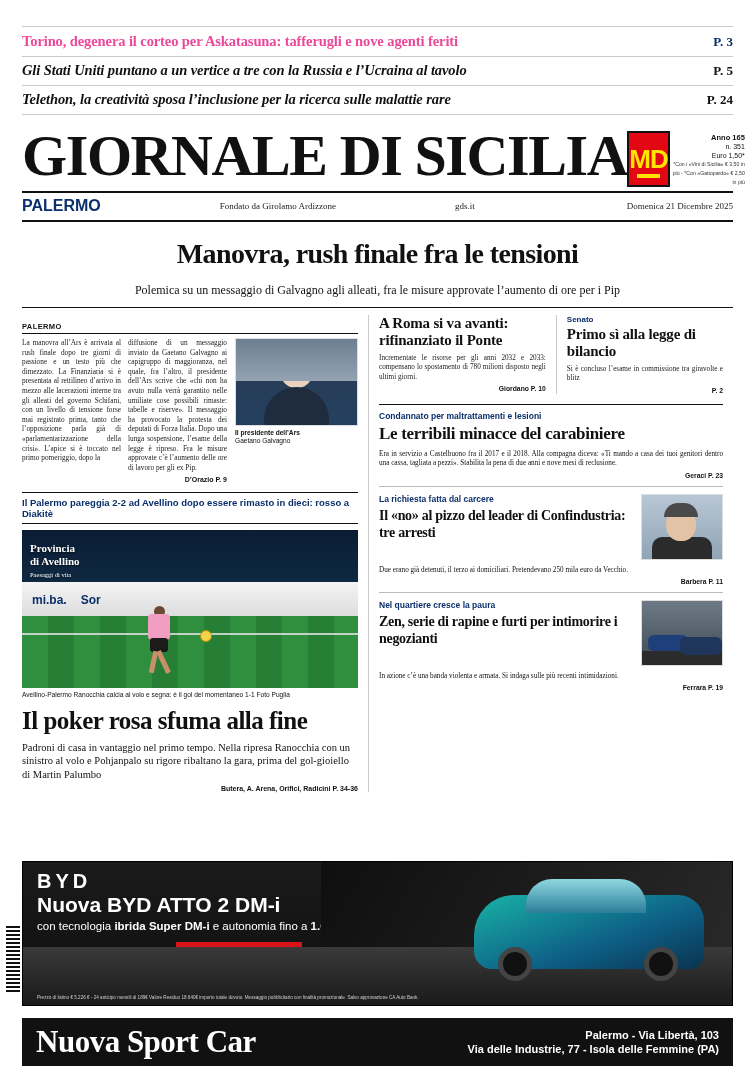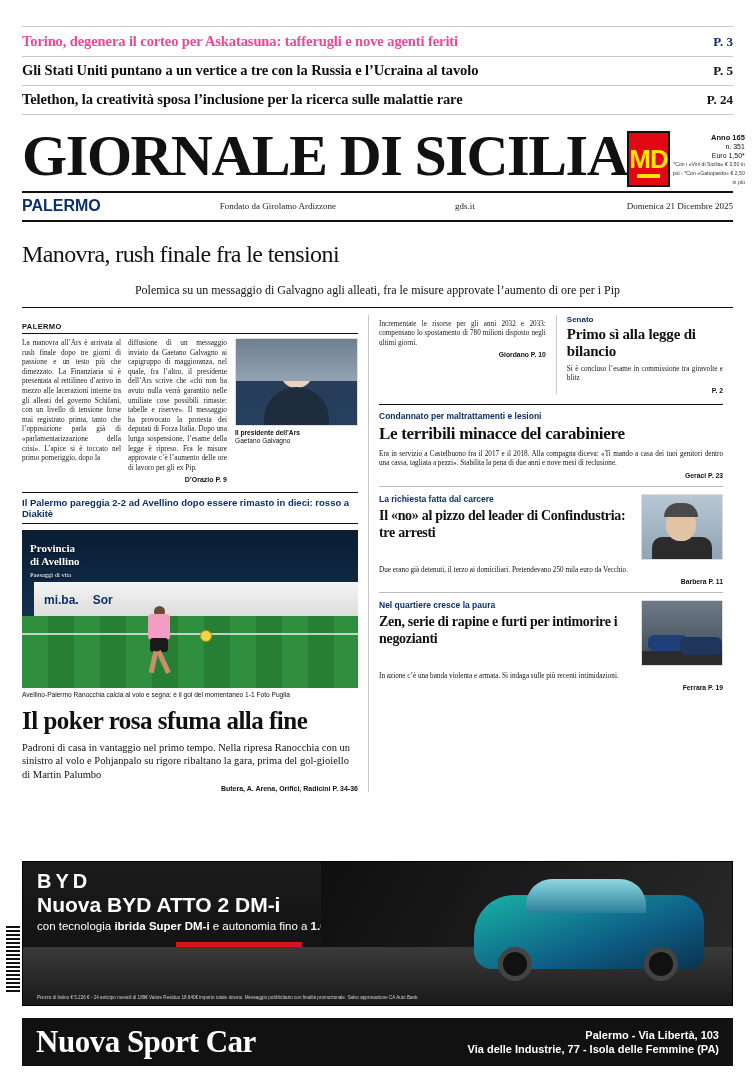--- a/index.html
+++ b/index.html
@@ -19,21 +19,21 @@
     display:flex; align-items:baseline; justify-content:space-between;
     border-bottom: 1px solid #c9c9c9;
     padding: 5px 0 6px 0;
   }
   .teaser:first-child { border-top: 1px solid #c9c9c9; padding-top:6px;}
   .teaser-text {
     font-family: "Liberation Serif", serif;
     font-weight: 700; font-size: 14.5px; letter-spacing: -0.1px;
     color: #ec4899;
   }
-  .teaser-text.dark { color:#111; }
+  .teaser-text.dark { color:#111;font-style:italic; }
   .teaser-page { font-weight:700; font-size: 13px; color:#0b2f6b; white-space:nowrap; }
   .teaser-page.dark { color:#111; }
 
   
   .masthead { display:flex; align-items:flex-start; justify-content:space-between; margin-top: 12px; }
   .masthead-title {
     font-family: "Liberation Serif", serif;
     font-weight: 700;
     font-size: 58px;
     line-height: 58px;
@@ -65,22 +65,22 @@
     border-top: 2px solid #111; border-bottom: 2px solid #111;
     margin-top: 4px; padding: 4px 0 5px 0;
   }
   .palermo-word { color:#0b2f6b; font-weight:700; font-size: 16px; font-family:"Liberation Sans", sans-serif; }
   .infobar-mid { font-size: 9px; color:#222; }
   .infobar-site { font-size: 9px; color:#222; }
   .infobar-date { font-size: 9px; color:#222;padding-left:33px; }
 
   
   .main-head {
-    font-weight:400; font-size: 24px; line-height: 36px; letter-spacing:-0.6px;
-    margin: 14px 0 0 0; 
+    font-weight:700; font-size: 28px; line-height: 36px; letter-spacing:-0.6px;
+    margin: 14px 0 0 0; text-align:center;
   }
   .main-sub {
     font-size: 12px; line-height:17px; margin-top: 10px; margin-bottom:8px;
     text-align:center; color:#111;
   }
   .rule { border-top: 1px solid #111; }
   .rule-thin { border-top: 1px solid #bbb; }
 
   
   .grid { display:flex; gap:10px; margin-top:7px; }
@@ -128,21 +128,21 @@
   
   .sport-kicker {
     font-family:"Liberation Sans", sans-serif; font-weight:700; font-size:9.5px; color:#0b2f6b;
     border-top:1px solid #111; border-bottom:1px solid #111; padding:4px 0; margin-top:9px;
   }
   .sport-photo {
     margin-top:6px; width:336px; height:158px; position:relative; overflow:hidden; background:#1d5c2a;
   }
   .sport-photo .stand { position:absolute; inset:0 0 46% 0; background:linear-gradient(#0a1d33,#12304d); }
   .sport-photo .board {
-    position:absolute; left:12px; right:0; top:33%; height:22%;
+    position:absolute; left:0; right:0; top:33%; height:22%;
     background:linear-gradient(#f4f4f4,#dcdcdc);
     display:flex; align-items:center; gap:14px; padding-left:10px;
     font-family:"Liberation Sans", sans-serif; font-weight:700; font-size:12px; color:#0b2f6b;
   }
   .sport-photo .pitch { position:absolute; left:0; right:0; bottom:0; height:46%;
       background:repeating-linear-gradient(90deg,#2f8f3e 0 26px,#277f36 26px 52px); }
   .sport-photo .line { position:absolute; left:0; right:0; bottom:34%; height:2px; background:#e6e6e6; opacity:.8;}
   .sport-photo .player { position:absolute; left:120px; bottom:12px; width:34px; height:70px; }
   .sport-photo .player .shirt { position:absolute; left:6px; top:8px; width:22px; height:26px; background:#f19ec2; border-radius:4px;}
   .sport-photo .player .shorts{ position:absolute; left:8px; top:32px; width:18px; height:14px; background:#1b1b1b; border-radius:3px;}
@@ -314,20 +314,21 @@
       </div>
       <div class="cap">Avellino-Palermo Ranocchia calcia al volo e segna: è il gol del momentaneo 1-1 Foto Puglia</div>
       <div class="sport-head">Il poker rosa sfuma alla fine</div>
       <div class="sport-sub">Padroni di casa in vantaggio nel primo tempo. Nella ripresa Ranocchia con un sinistro al volo e Pohjanpalo su rigore ribaltano la gara, prima del gol-gioiello di Martin Palumbo</div>
       <div class="sport-by">Butera, A. Arena, Orifici, Radicini  P. 34-36</div>
     </div>
 
     <div class="col-right">
       <div class="rbox-row">
         <div class="rbox">
+          <div class="rhead">A Roma si va avanti: rifinanziato il Ponte</div>
           <div class="rtext">Incrementate le risorse per gli anni 2032 e 2033: compensano lo spostamento di 780 milioni disposto negli ultimi giorni.</div>
           <div class="rby">Giordano  P. 10</div>
         </div>
         <div class="rbox rbox-divider">
           <div class="rkicker">Senato</div>
           <div class="rhead">Primo sì alla legge di bilancio</div>
           <div class="rtext">Si è concluso l’esame in commissione tra giravolte e blitz</div>
           <div class="rby">P. 2</div>
         </div>
       </div>

